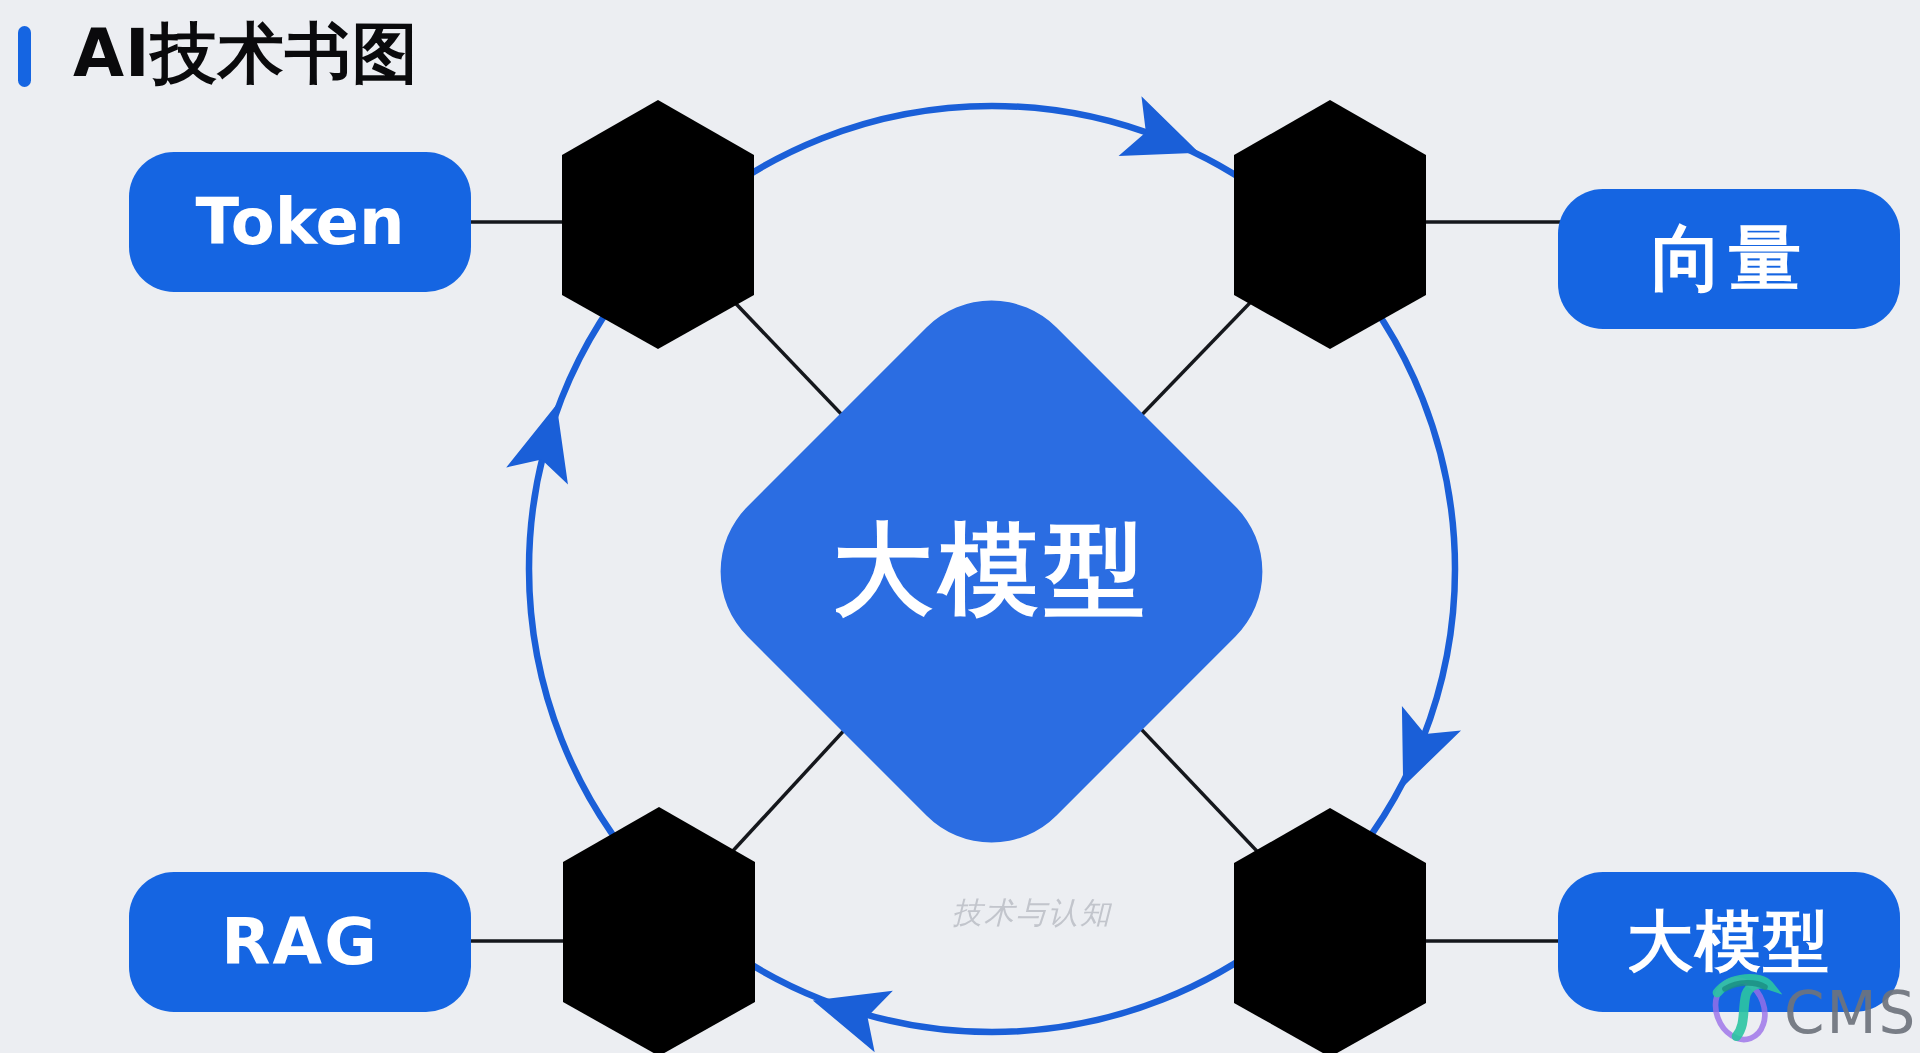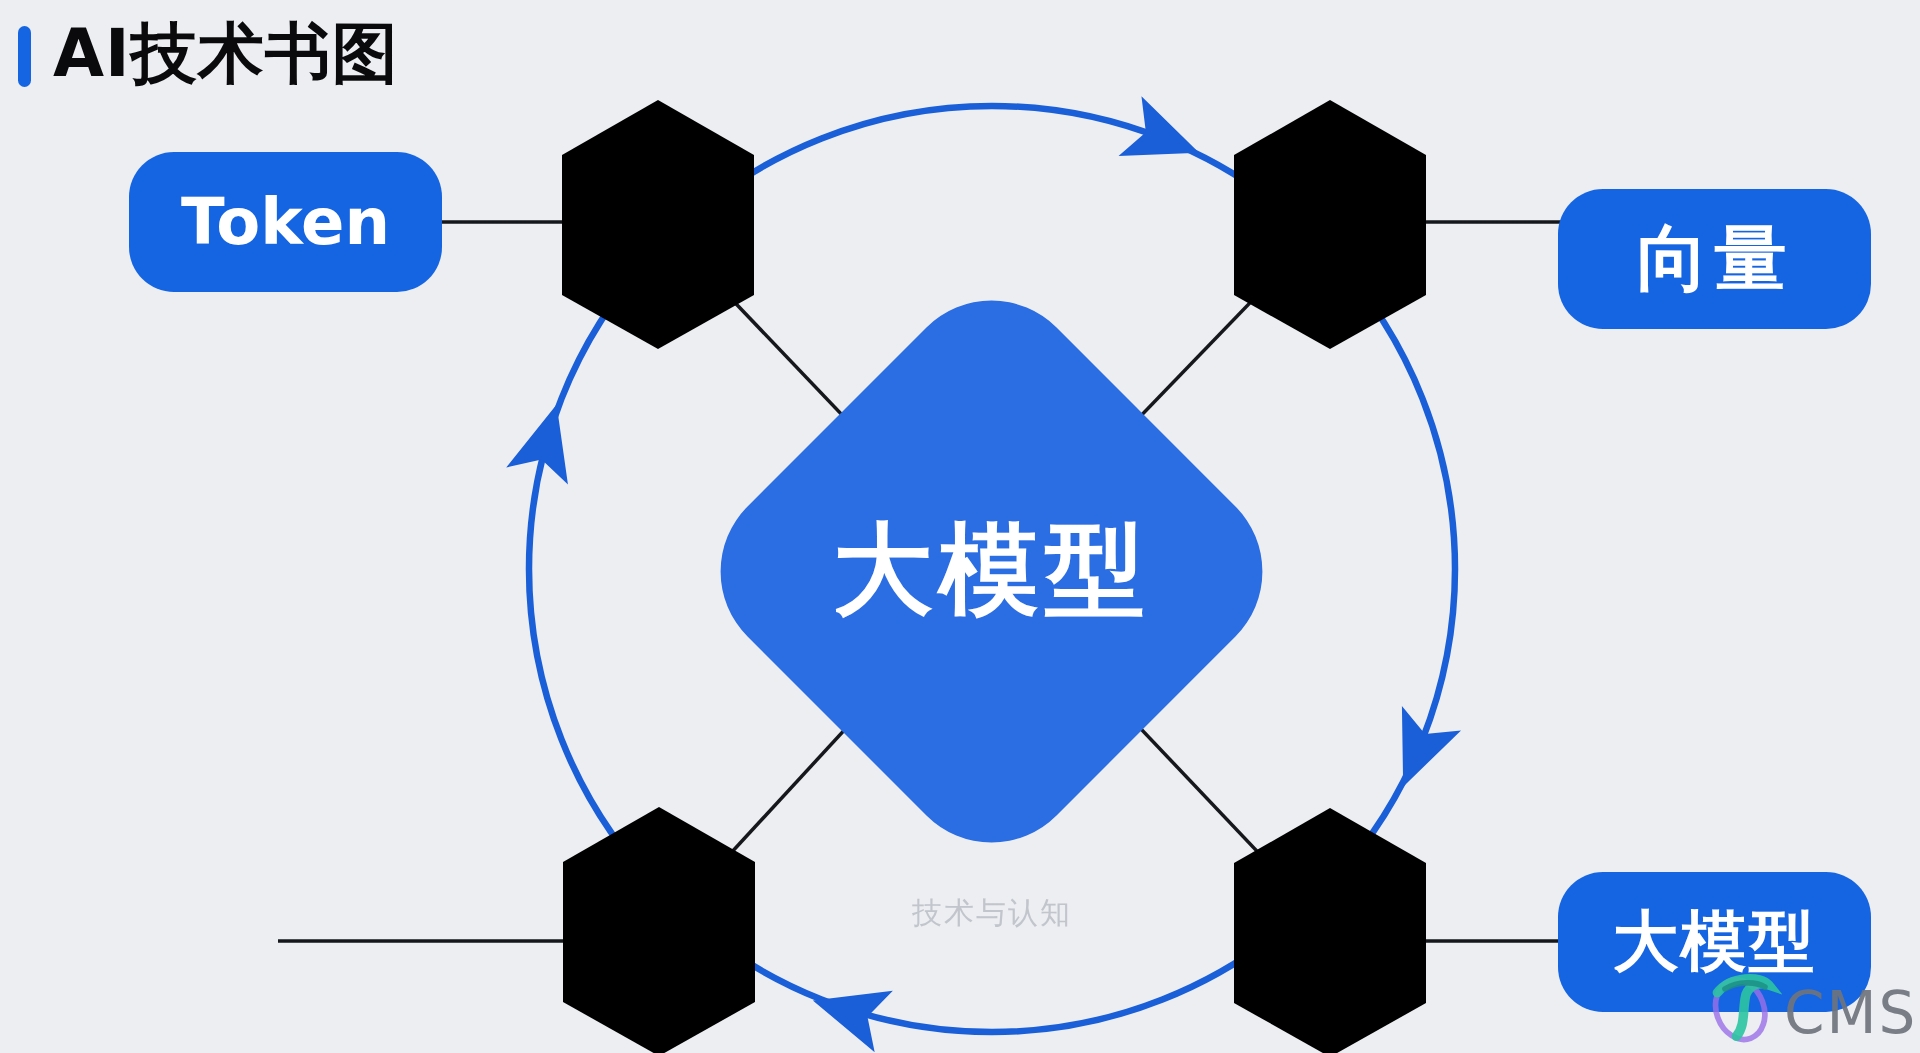--- a/index.html
+++ b/index.html
@@ -14,21 +14,21 @@
     --brand-gray:#6f747d;
   }
   *{margin:0;padding:0;box-sizing:border-box;}
   html,body{width:1920px;height:1053px;}
   body{font-family:"DejaVu Sans","Liberation Sans",sans-serif;}
   .canvas{
     position:relative;width:1920px;height:1053px;overflow:hidden;
     background:var(--background);
   }
   
-  .header{position:absolute;left:18px;top:20px;display:flex;align-items:center;z-index:6;}
+  .header{position:absolute;left:18px;top:20px;display:flex;align-items:center;z-index:6;gap:20px;}
   .accent-bar{
     width:13px;height:61px;border-radius:7px;background:var(--accent-blue);
     margin-top:6px;
   }
   .page-title{
     margin-left:22px;font-size:66px;font-weight:bold;color:var(--title-text);
     letter-spacing:1px;line-height:1;
   }
   
   .lines-layer{position:absolute;left:0;top:0;z-index:1;}
@@ -41,33 +41,33 @@
     position:absolute;left:773px;top:353px;width:437px;height:437px;
     background:var(--diamond-blue);border-radius:92px;transform:rotate(45deg);
     z-index:3;display:flex;align-items:center;justify-content:center;
   }
   .diamond-label{
     transform:rotate(-45deg);color:#ffffff;font-size:100px;font-weight:bold;
     letter-spacing:6px;white-space:nowrap;
   }
   
   .pill{
-    position:absolute;width:313px;height:140px;border-radius:45px;
+    position:absolute;width:342px;height:140px;border-radius:45px;
     background:var(--accent-blue);color:#ffffff;z-index:4;
     display:flex;align-items:center;justify-content:center;
     font-weight:bold;white-space:nowrap;
   }
   .pill-token{left:129px;top:152px;font-size:64px;}
   .pill-vector{left:1558px;top:153px;font-size:72px;letter-spacing:6px;margin-top:36px;}
   .pill-rag{left:129px;top:872px;font-size:64px;letter-spacing:2px;}
   .pill-llm{left:1558px;top:872px;font-size:66px;letter-spacing:2px;}
   
   .center-watermark{
-    position:absolute;left:912px;top:893px;width:200px;text-align:left;
-    font-size:30px;letter-spacing:2px;color:var(--watermark-gray);z-index:2;
+    position:absolute;left:912px;top:893px;width:200px;text-align:right;
+    font-size:30px;letter-spacing:2px;color:var(--watermark-gray);z-index:2;font-style:italic;
   }
   .brand-watermark{position:absolute;left:1706px;top:962px;z-index:5;display:flex;align-items:flex-end;}
   .brand-logo{width:76px;height:86px;}
   .brand-text{
     font-size:58px;color:var(--brand-gray);letter-spacing:2px;line-height:1;
     margin-left:2px;margin-bottom:6px;opacity:.92;text-align:center;
   }
 </style>
 </head>
 <body>
@@ -119,20 +119,21 @@
     <div class="accent-bar"></div>
     <div class="page-title">AI技术书图</div>
   </div>
 
   <div class="diamond">
     <div class="diamond-label">大模型</div>
   </div>
 
   <div class="pill pill-token">Token</div>
   <div class="pill pill-vector">向量</div>
+  <div class="pill pill-rag">RAG</div>
   <div class="pill pill-llm">大模型</div>
 
   <div class="center-watermark">技术与认知</div>
 
   <div class="brand-watermark">
     <svg class="brand-logo" viewBox="0 0 80 90">
       <ellipse cx="36" cy="50" rx="25" ry="32" transform="rotate(-20 36 50)" fill="none" stroke="#9b6fe8" stroke-width="6" opacity="0.8"></ellipse>
       <path d="M12,32 C26,14 58,14 66,24 C54,20 46,24 42,34 C38,50 42,66 32,78" fill="none" stroke="#2bc4a2" stroke-width="10" stroke-linecap="round" opacity="0.9"></path>
       <path d="M20,28 C34,20 52,20 62,26" fill="none" stroke="#1c8f84" stroke-width="6" stroke-linecap="round" opacity="0.85"></path>
     </svg>

